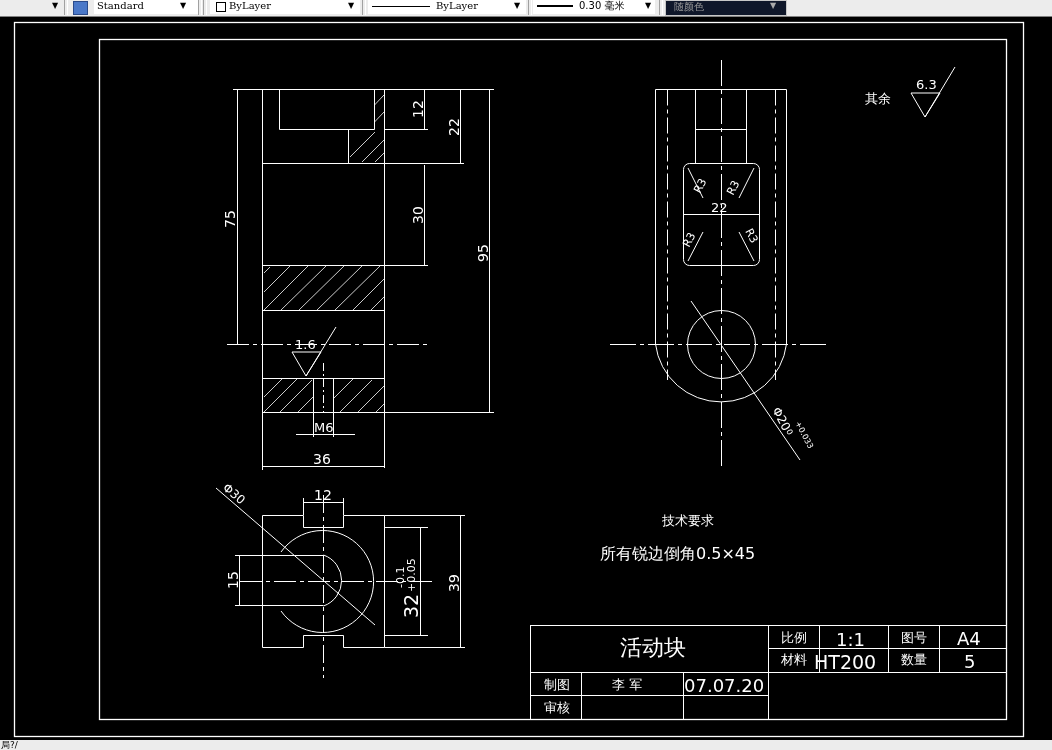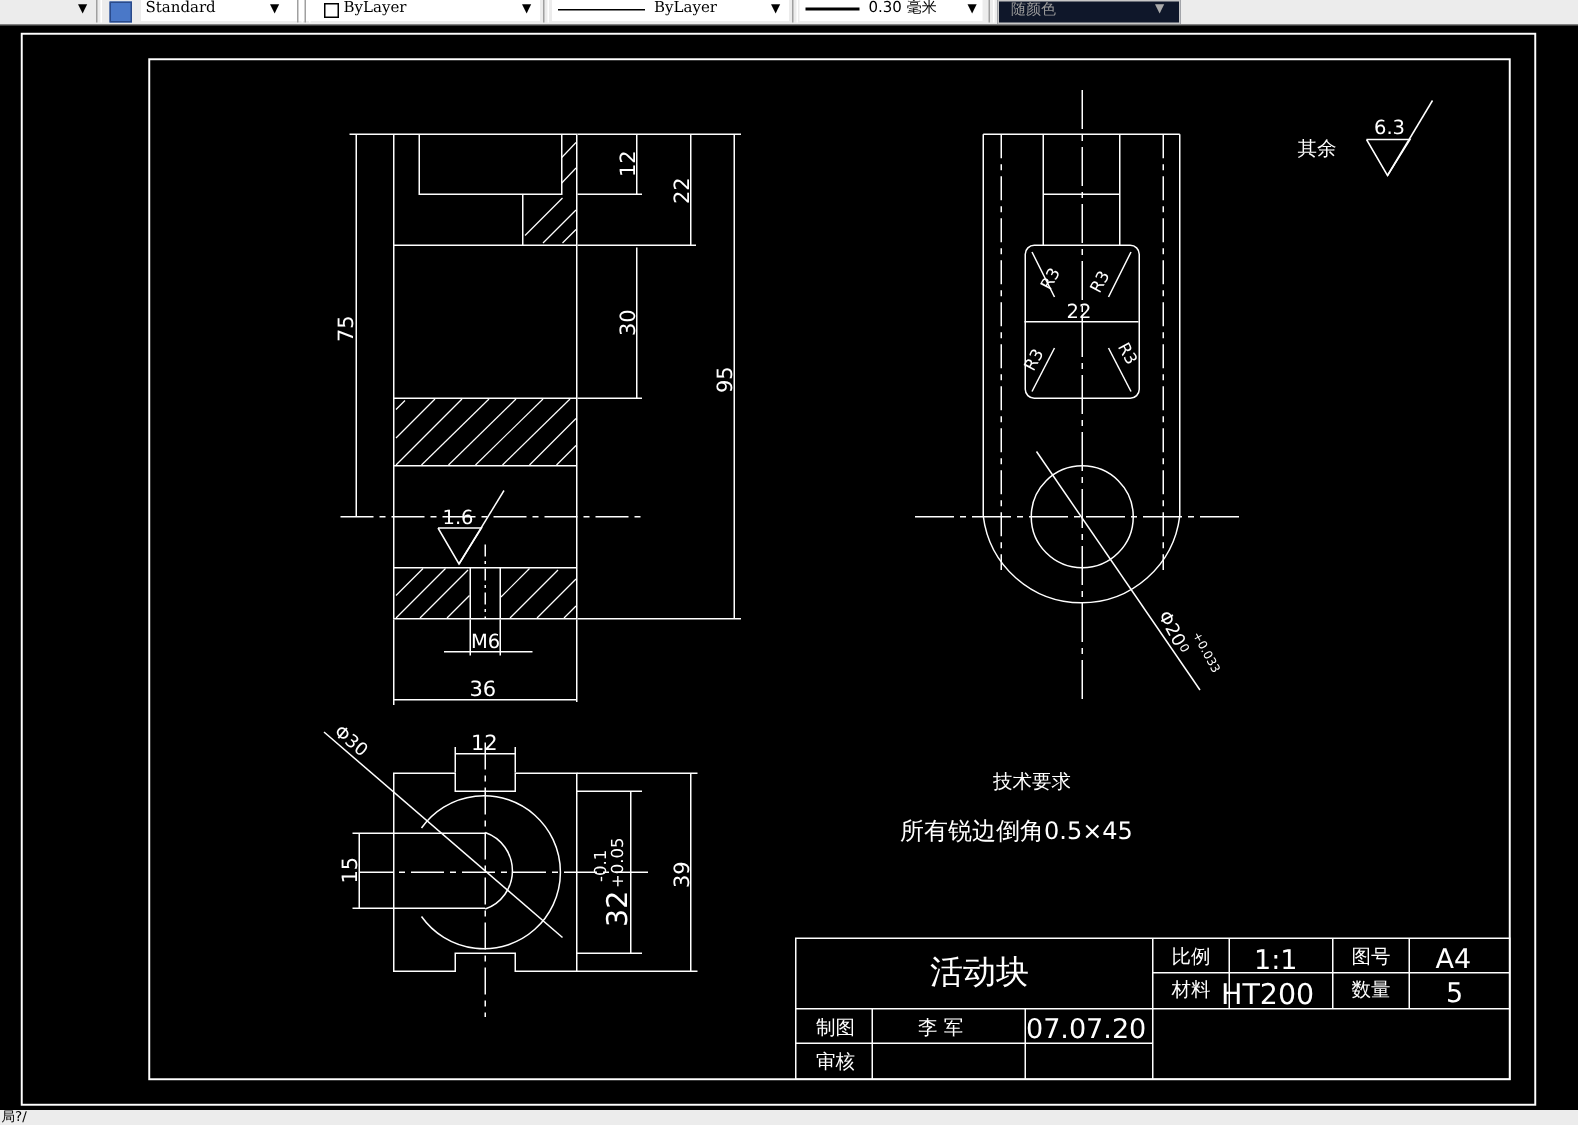--- a/index.html
+++ b/index.html
@@ -12,21 +12,21 @@
   .status{position:absolute;left:0;top:740px;width:1052px;height:10px;background:#ececec;font-size:9px;line-height:10px;color:#000;}
   svg text{font-family:"DejaVu Sans",sans-serif;fill:#fff;}
 </style>
 </head>
 <body>
 
 <div class="toolbar">
   <span class="tb-arrow" style="left:52px;">▼</span>
   <div class="tb-sep" style="left:64px;"></div>
   <span style="position:absolute;left:73px;top:1px;width:13px;height:12px;background:#4a78c8;border:1px solid #2a4a8a;"></span>
-  <div class="tb-item" style="left:94px;width:123px;">
+  <div class="tb-item" style="left:94px;width:104px;">
     <span style="padding-left:3px;">Standard</span>
   </div>
   <span class="tb-arrow" style="left:180px;">▼</span>
   <div class="tb-sep" style="left:198px;"></div>
   <div class="tb-sep" style="left:203px;"></div>
   <div class="tb-item" style="left:210px;width:150px;">
     <span style="display:inline-block;width:8px;height:8px;border:1px solid #000;margin:2px 3px 0 6px;vertical-align:top;"></span><span>ByLayer</span>
   </div>
   <span class="tb-arrow" style="left:348px;">▼</span>
   <div class="tb-sep" style="left:362px;"></div>

